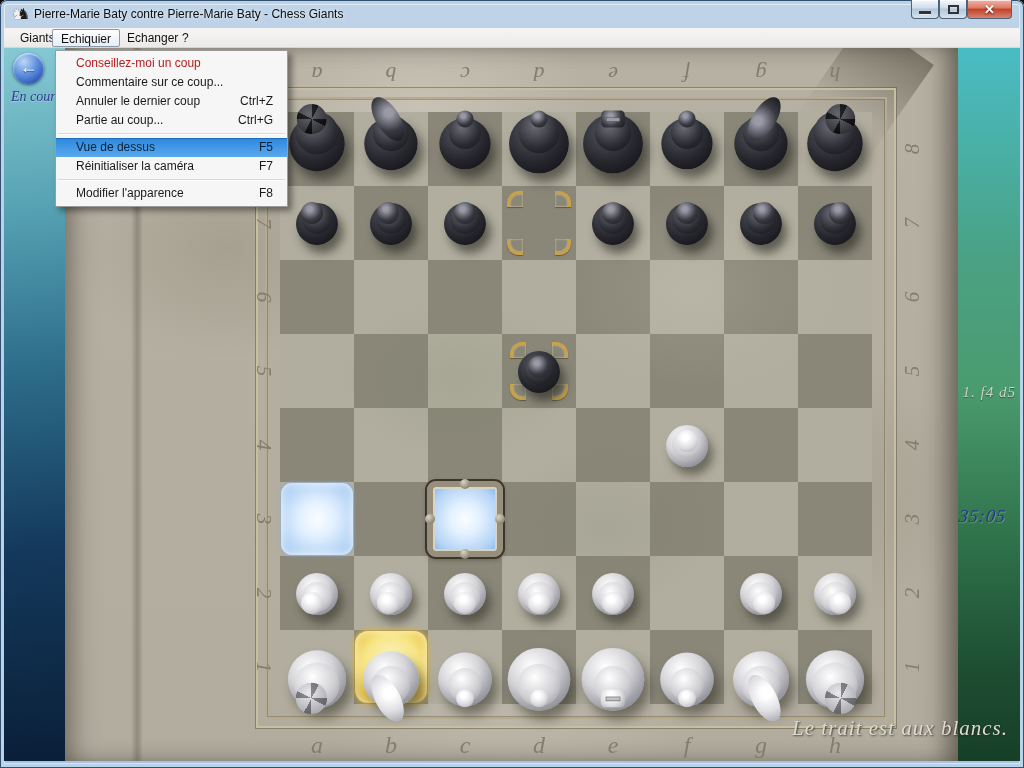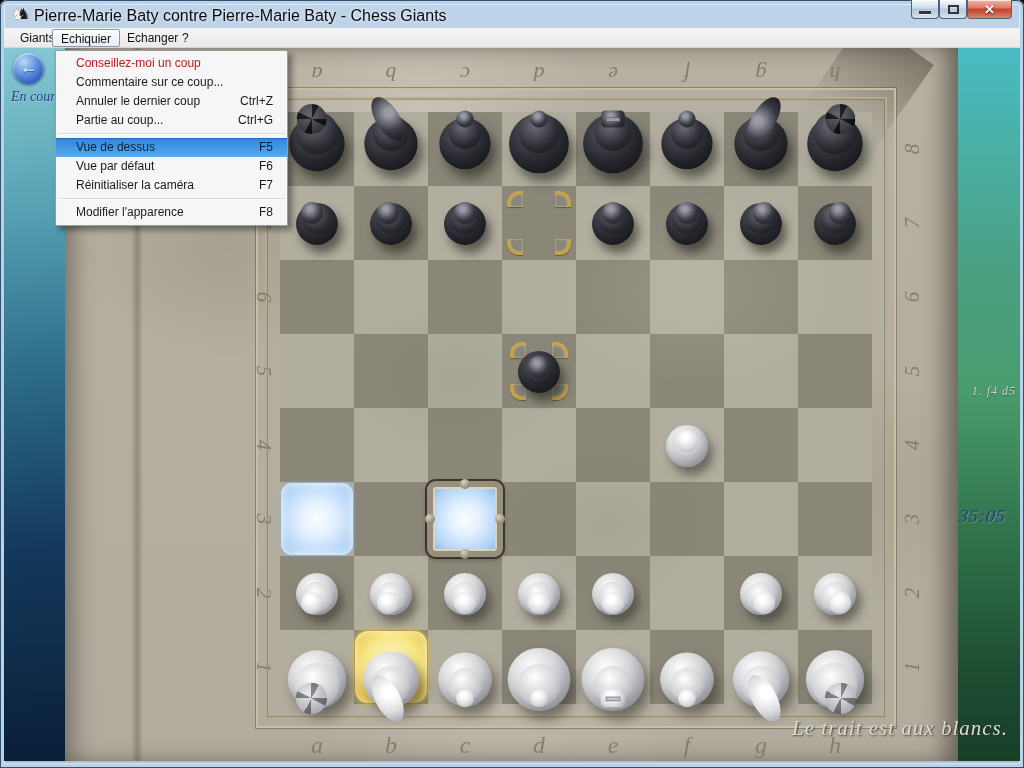--- a/index.html
+++ b/index.html
@@ -10,21 +10,21 @@
   #window { position:absolute; inset:0; width:1024px; height:768px;
             background:linear-gradient(#bed3e8,#a9c2dd);
             border-radius:7px 7px 0 0;
             box-shadow: inset 0 0 0 1px #33506e, inset 0 0 0 4px #b8d2ea, inset 0 0 0 5px rgba(255,255,255,.55); }
 
   #titlebar { position:absolute; left:4px; top:0; right:4px; height:28px; }
   .app-icon { position:absolute; left:9px; top:5px; width:18px; height:18px;
               font-size:15px; line-height:18px; color:#1b1b1b; }
   .app-icon .w { position:absolute; left:-2px; top:0; color:#f2f2f2; text-shadow:0 0 1px #333; }
   .app-icon .b { position:absolute; left:4px; top:0; }
-  #title-text { position:absolute; left:30px; top:7px; font-size:16px; color:#0c0c0c;
+  #title-text { position:absolute; left:30px; top:7px; font-size:12px; color:#0c0c0c;
                 text-shadow:0 0 4px rgba(255,255,255,.9); white-space:nowrap; }
 
   .winbtn { position:absolute; top:0; height:19px; border:1px solid #4e6378; border-top:none;
             border-radius:0 0 4px 4px; box-shadow: inset 0 1px 0 rgba(255,255,255,.7); }
   #btn-min   { left:911px; width:28px; background:linear-gradient(#f4f8fb,#cfdceb 45%,#b3c6da 50%,#d6e2ee); }
   #btn-max   { left:939px; width:28px; background:linear-gradient(#f4f8fb,#cfdceb 45%,#b3c6da 50%,#d6e2ee); }
   #btn-close { left:967px; width:45px; background:linear-gradient(#efb4a6,#dd7a62 45%,#c0412b 50%,#d8836d); }
   #btn-min i { position:absolute; left:7px; top:11px; width:12px; height:3px; background:#333;
                box-shadow:0 1px 0 rgba(255,255,255,.6); }
   #btn-max i { position:absolute; left:8px; top:5px; width:11px; height:9px; border:2px solid #333; background:transparent; }
@@ -157,21 +157,21 @@
   
   #back-button { position:absolute; left:9px; top:5px; width:31px; height:31px; border-radius:50%;
                  background:radial-gradient(circle at 35% 28%, #bcd8f6, #5d8ede 45%, #2c55b4 80%, #1d3c8c);
                  box-shadow:0 1px 3px rgba(0,20,60,.6), inset 0 1px 2px rgba(255,255,255,.8); }
   #back-button span { position:absolute; width:100%; text-align:center; top:4px; color:#fff;
                       font-size:18px; font-weight:bold; text-shadow:0 1px 1px #1a357c; }
   #status-progress { position:absolute; left:7px; top:41px; width:54px; overflow:hidden; white-space:nowrap;
                      font-family:"Liberation Serif", serif; font-style:italic; font-size:14px; color:#2c3a8e;
                      text-shadow:0 1px 1px rgba(220,240,250,.5); }
   #move-list { position:absolute; right:4px; top:336px; width:58px; text-align:right;
-               font-family:"Liberation Serif", serif; font-style:italic; font-size:12px;
+               font-family:"Liberation Serif", serif; font-style:italic; font-size:15px;
                color:#cdd3cb; letter-spacing:1px; text-shadow:0 1px 1px rgba(20,50,35,.6); }
   #clock { position:absolute; right:14px; top:458px; font-family:"Liberation Serif", serif; font-style:italic;
            font-size:18px; color:#273390; letter-spacing:1px; transform:skewX(-8deg);
            text-shadow:1px 1px 1px rgba(230,240,235,.35); }
   #turn-status { position:absolute; right:12px; top:668px; font-family:"Liberation Serif", serif;
                  font-style:italic; font-size:21px; color:#ddDBd0; letter-spacing:1px;
                  text-shadow:1px 1px 2px rgba(40,38,30,.8); }
 
   
   #dropdown { position:absolute; left:55px; top:50px; width:233px; z-index:300;
@@ -454,18 +454,17 @@
     <div id="turn-status">Le trait est aux blancs.</div>
   </div>
 
   <div id="dropdown">
       <div class="menu-row disabled"><span>Conseillez-moi un coup</span><span class="sc"></span></div>
       <div class="menu-row"><span>Commentaire sur ce coup...</span><span class="sc"></span></div>
       <div class="menu-row"><span>Annuler le dernier coup</span><span class="sc">Ctrl+Z</span></div>
       <div class="menu-row"><span>Partie au coup...</span><span class="sc">Ctrl+G</span></div>
       <div class="menu-sep"></div>
       <div class="menu-row selected"><span>Vue de dessus</span><span class="sc">F5</span></div>
-      <div class="menu-row"><span>Vue par défaut</span><span class="sc">F6</span></div>
       <div class="menu-row"><span>Réinitialiser la caméra</span><span class="sc">F7</span></div>
       <div class="menu-sep"></div>
       <div class="menu-row"><span>Modifier l'apparence</span><span class="sc">F8</span></div>
     </div>
 </div>
 
 </body></html>

